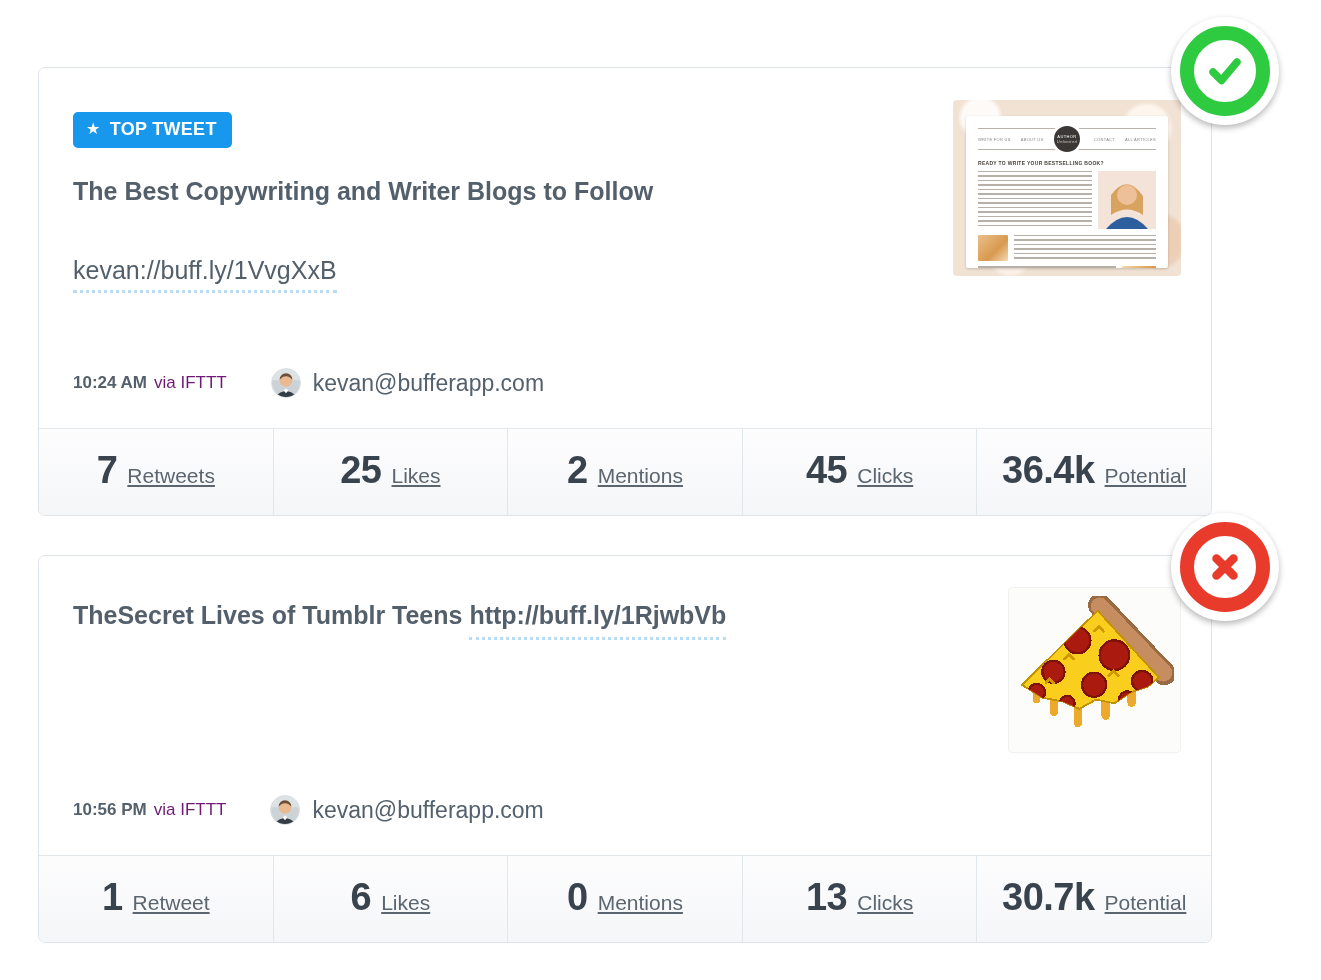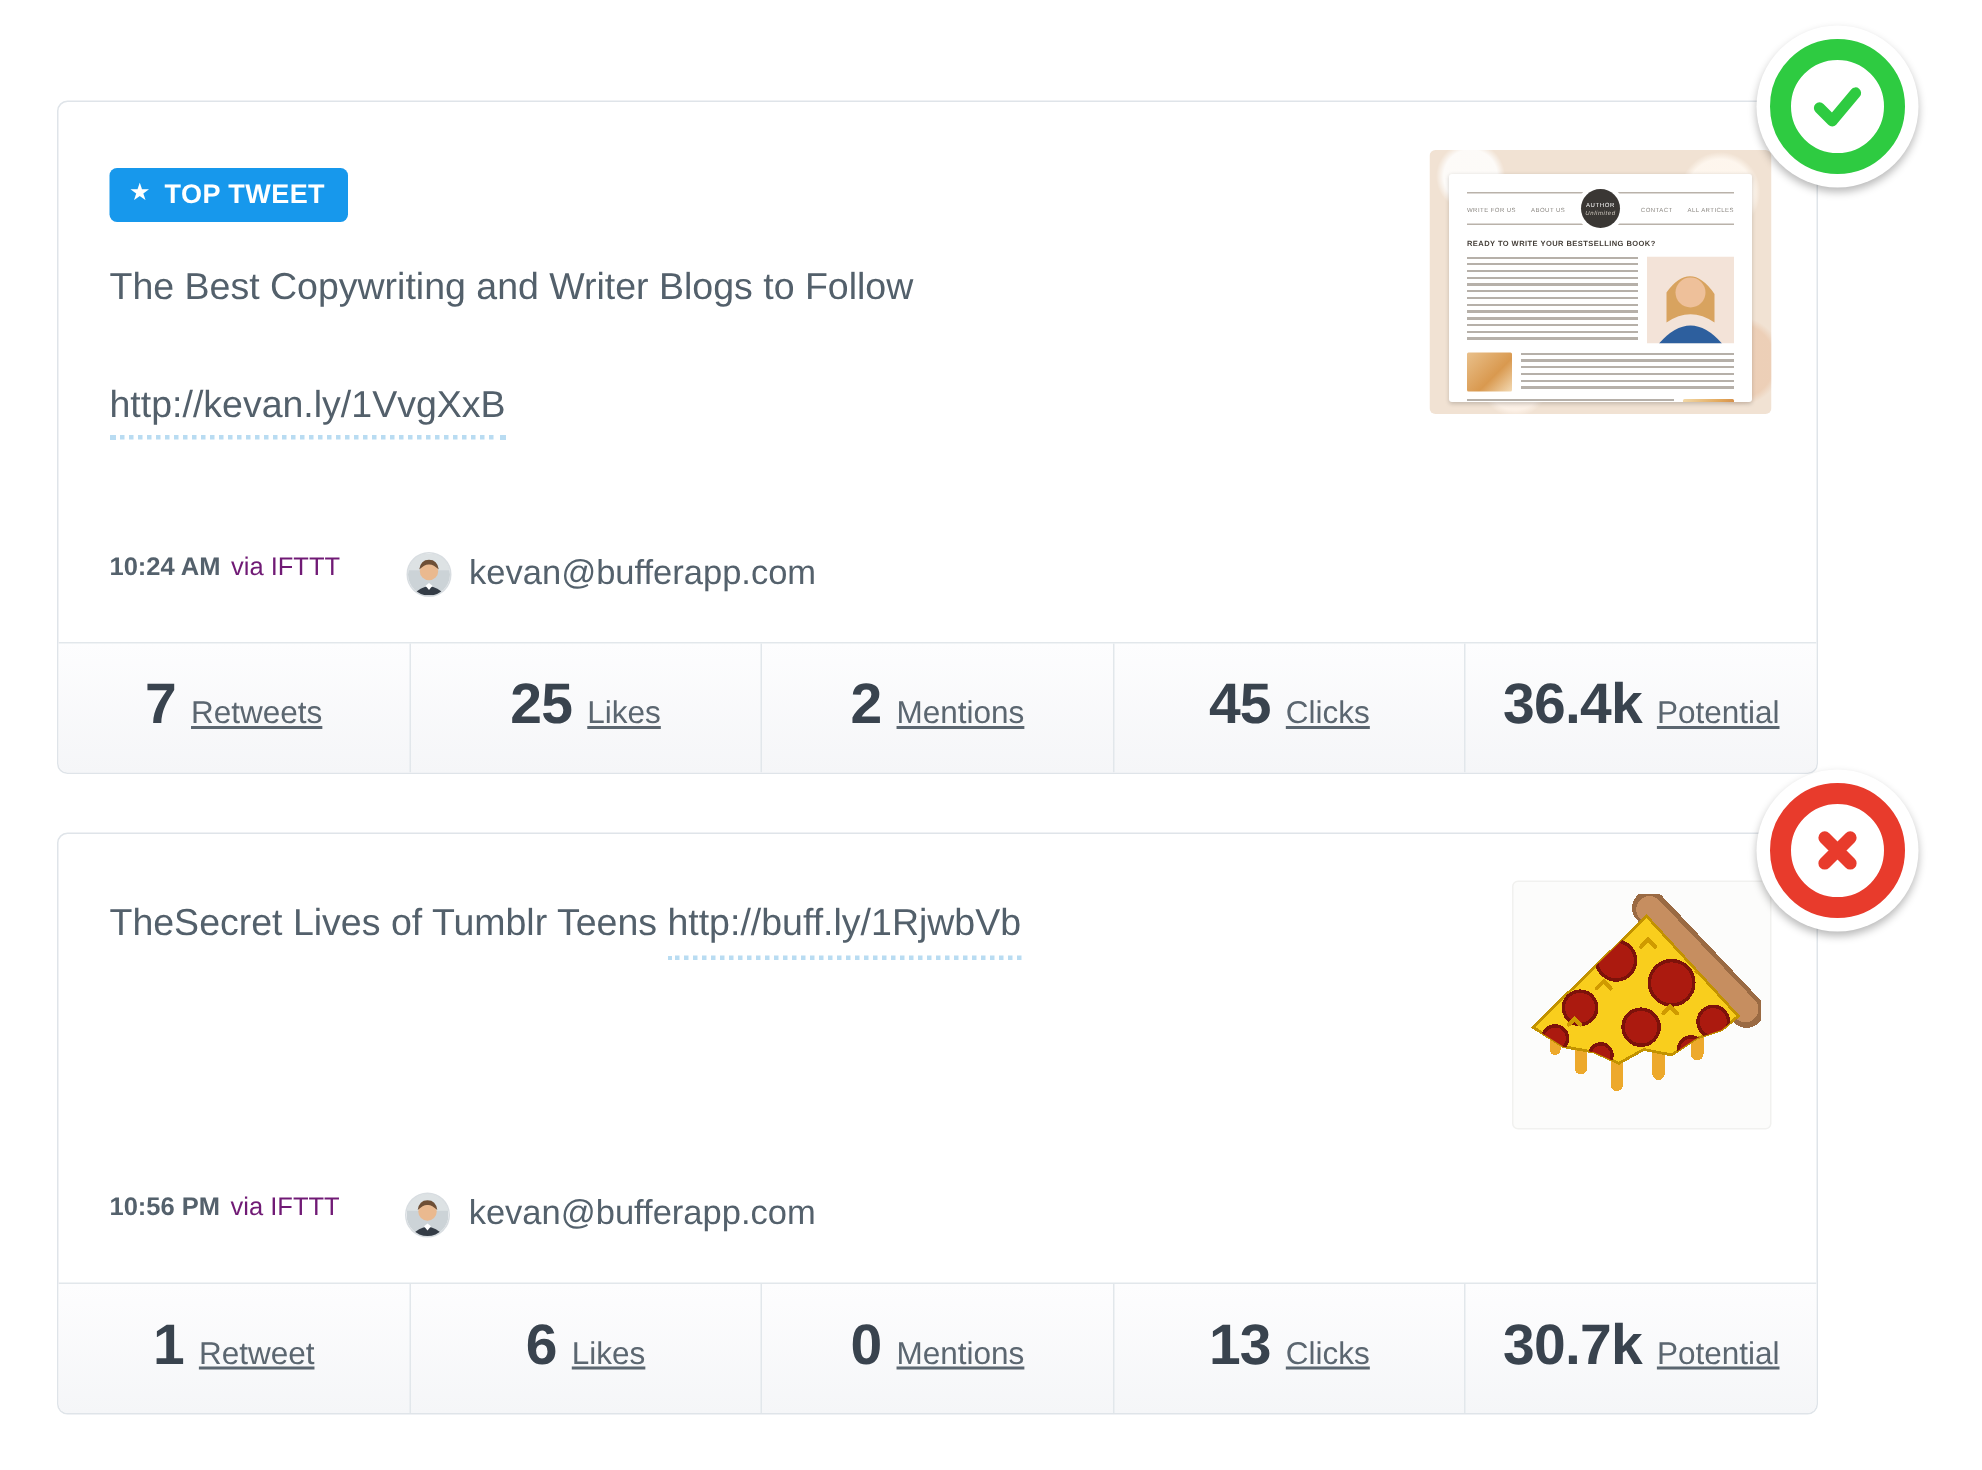--- a/index.html
+++ b/index.html
@@ -15,28 +15,28 @@
   .card-1 { top:67px; height:449px; }
   .card-2 { top:555px; height:388px; }
   .card-body { position:relative; flex:1 1 auto; padding:44px 34px 0 34px; }
   .card-2 .card-body { padding-top:42px; }
 
   .badge { display:inline-flex; align-items:center; gap:9px;
            background:#1798ec; color:#fff; font-size:18px; font-weight:700;
            padding:7px 15px 8px 13px; border-radius:5px; letter-spacing:.3px; }
   .badge .star { font-size:16px; line-height:1; position:relative; top:-1px; }
 
-  .tweet-title { font-size:25px; line-height:34px; color:#53606b; margin-top:26px; font-weight:400; }
+  .tweet-title { font-size:25px; line-height:34px; color:#53606b; margin-top:26px; font-weight:700; }
   .card-2 .tweet-title { margin-top:0; max-width:880px; }
 
   .tweet-link { display:inline-block; font-size:25px; color:#53606b; text-decoration:none;
                 border-bottom:3px dotted #b9dcf2; padding-bottom:5px; }
   .card-1 .tweet-link { margin-top:48px; }
 
-  .meta-row { position:absolute; left:34px; bottom:30px; display:flex; align-items:flex-start; }
+  .meta-row { position:absolute; left:34px; bottom:30px; display:flex; align-items:center; }
   .meta-time { font-size:17px; font-weight:700; color:#54616c; }
   .meta-via  { font-size:17px; color:#701a75; margin-left:7px; }
   .avatar { width:30px; height:30px; border-radius:50%; overflow:hidden; margin-left:44px;
             flex:0 0 auto; border:1px solid #d8dde1; }
   .avatar svg { display:block; width:100%; height:100%; }
   .meta-email { font-size:23px; font-weight:400; color:#54616c; margin-left:12px; }
 
   
   .stats { flex:0 0 87px; display:flex; border-top:1px solid #e2e7eb;
            background:linear-gradient(#fdfdfe, #f5f6f8); }
@@ -112,21 +112,21 @@
   <div class="card card-1">
     <div class="card-body">
 
       <div class="badge">
         <span class="star">★</span>
         <span>TOP TWEET</span>
       </div>
 
       <div class="tweet-title">The Best Copywriting and Writer Blogs to Follow</div>
 
-      <a class="tweet-link" href="#">http://kevan.ly/1VvgXxB</a>
+      <a class="tweet-link" href="#">kevan://buff.ly/1VvgXxB</a>
 
       
       <div class="thumb-blog">
         <div class="blog-page">
           <div class="blog-nav">
             <span class="bn">WRITE FOR US</span>
             <span class="bn">ABOUT US</span>
             <span class="spacer"></span>
             <span class="bn right">CONTACT</span>
             <span class="bn right">ALL ARTICLES</span>

